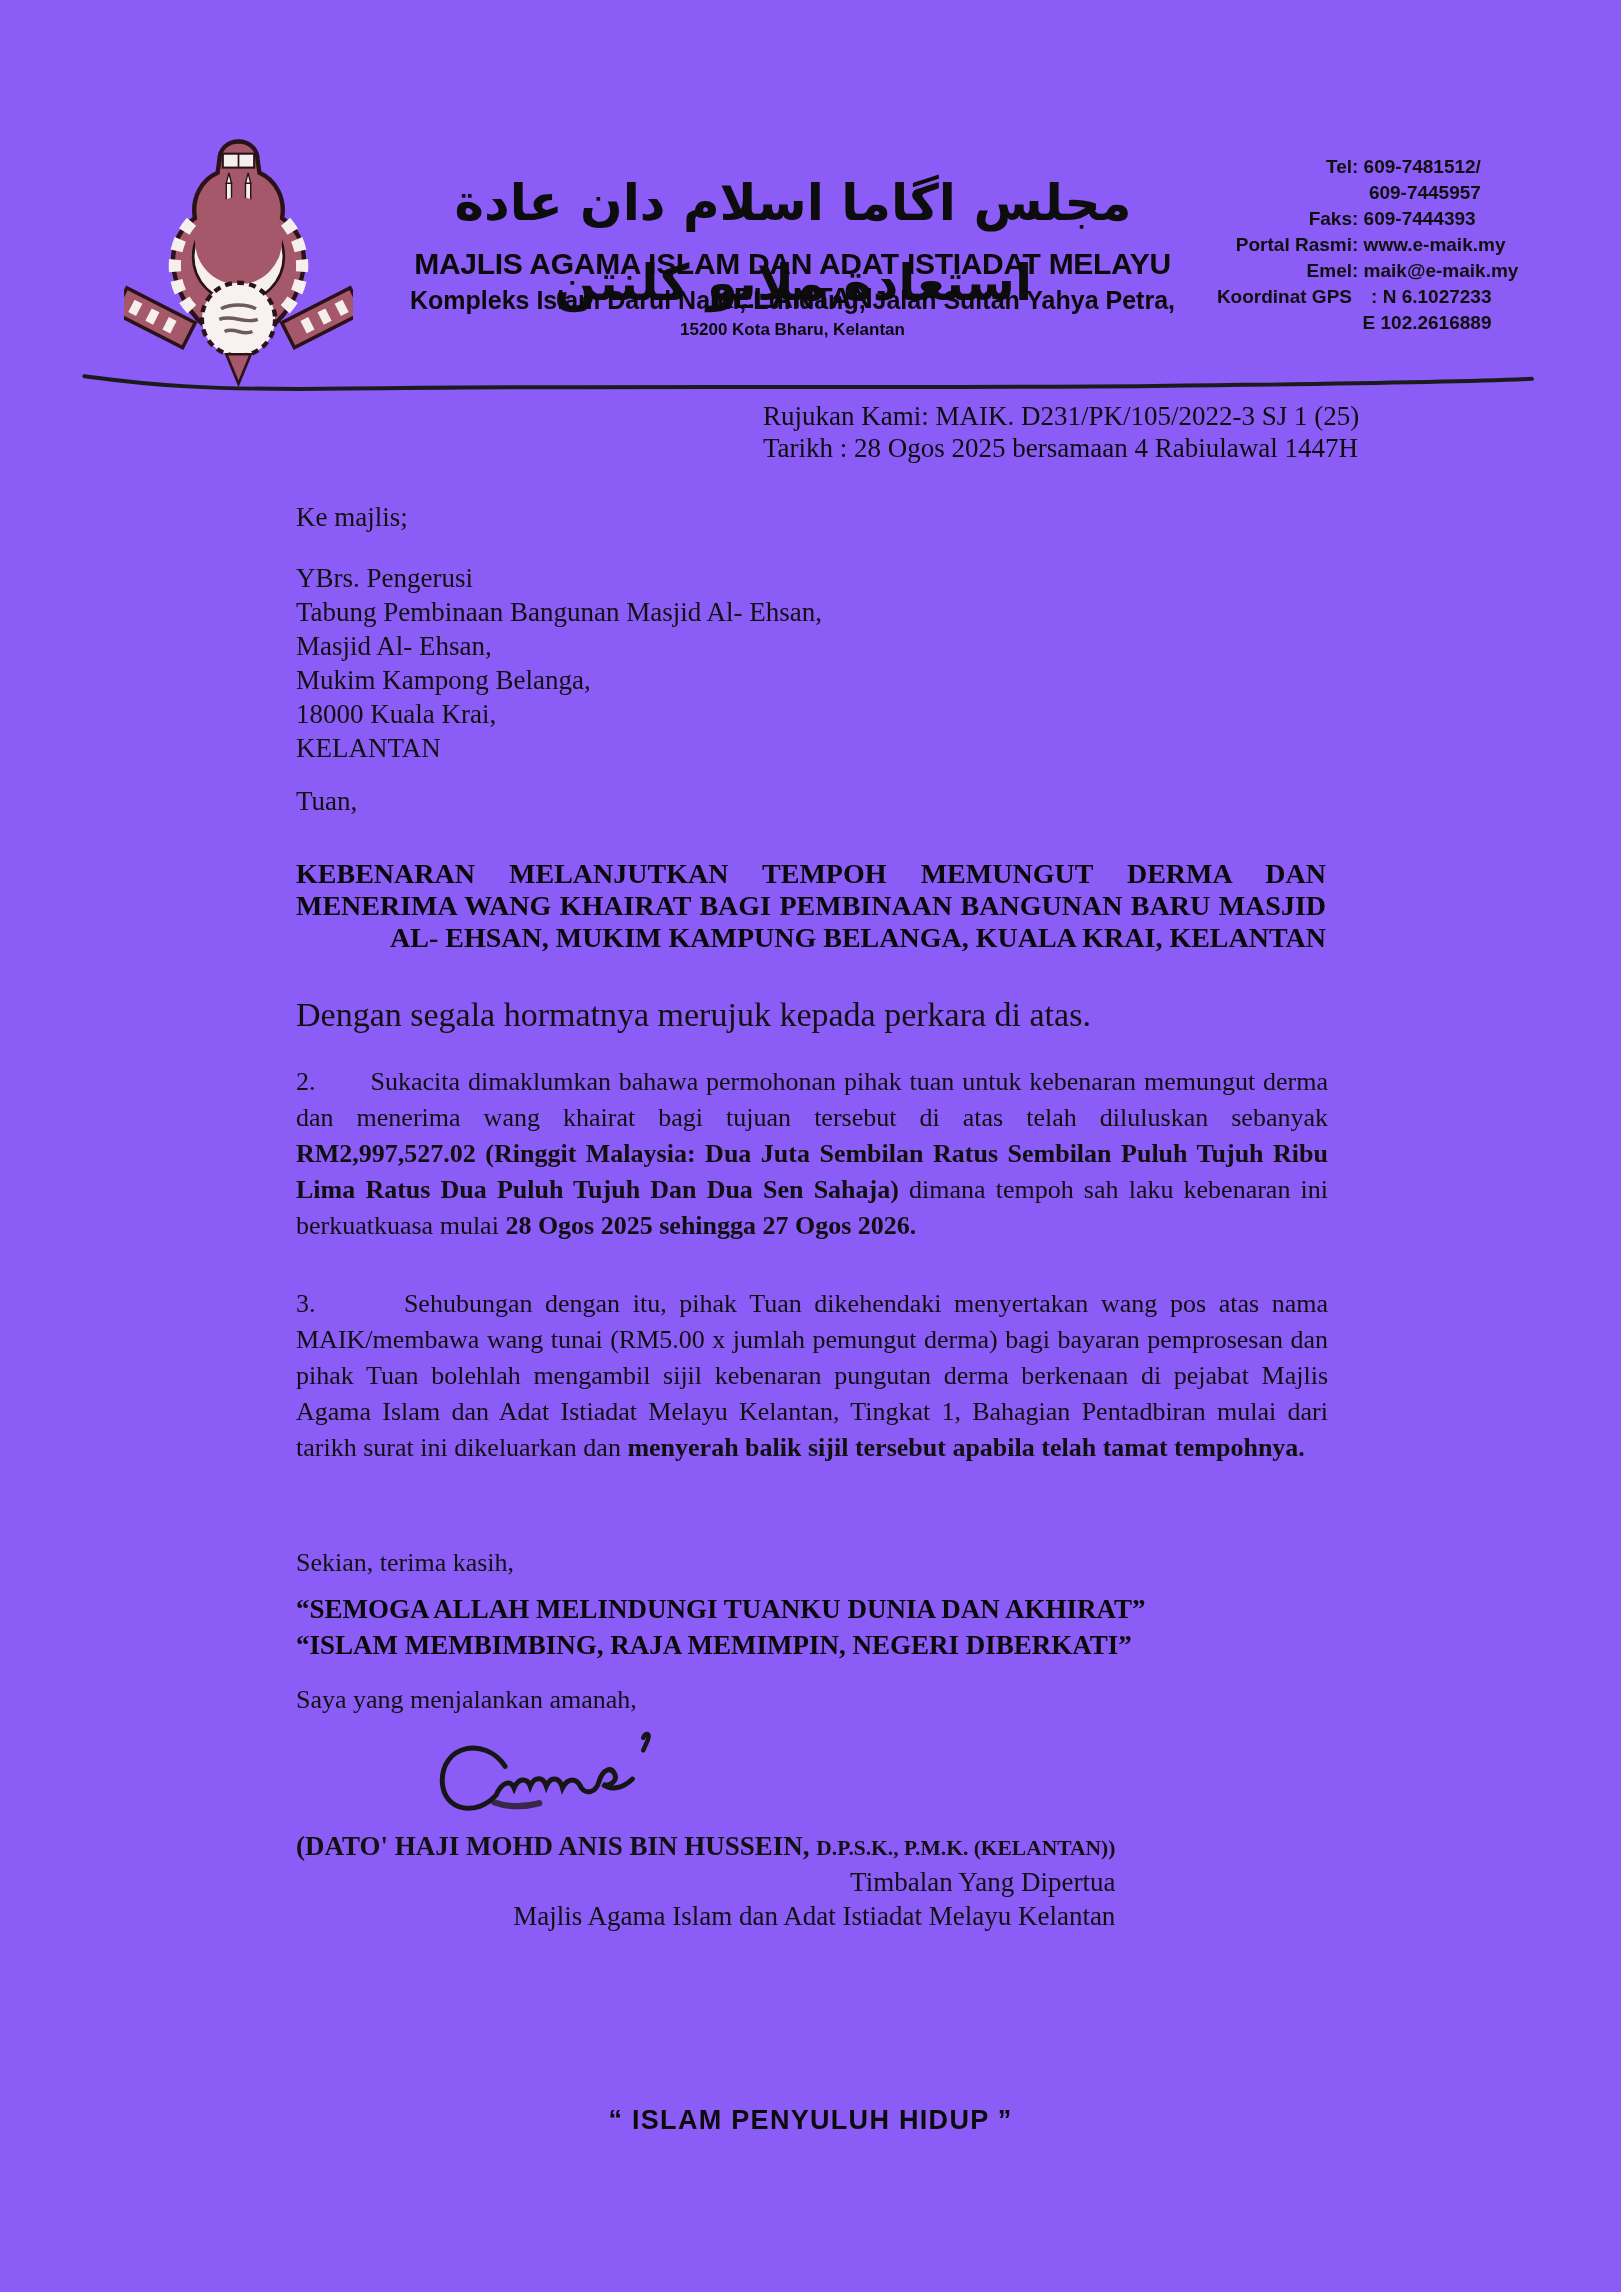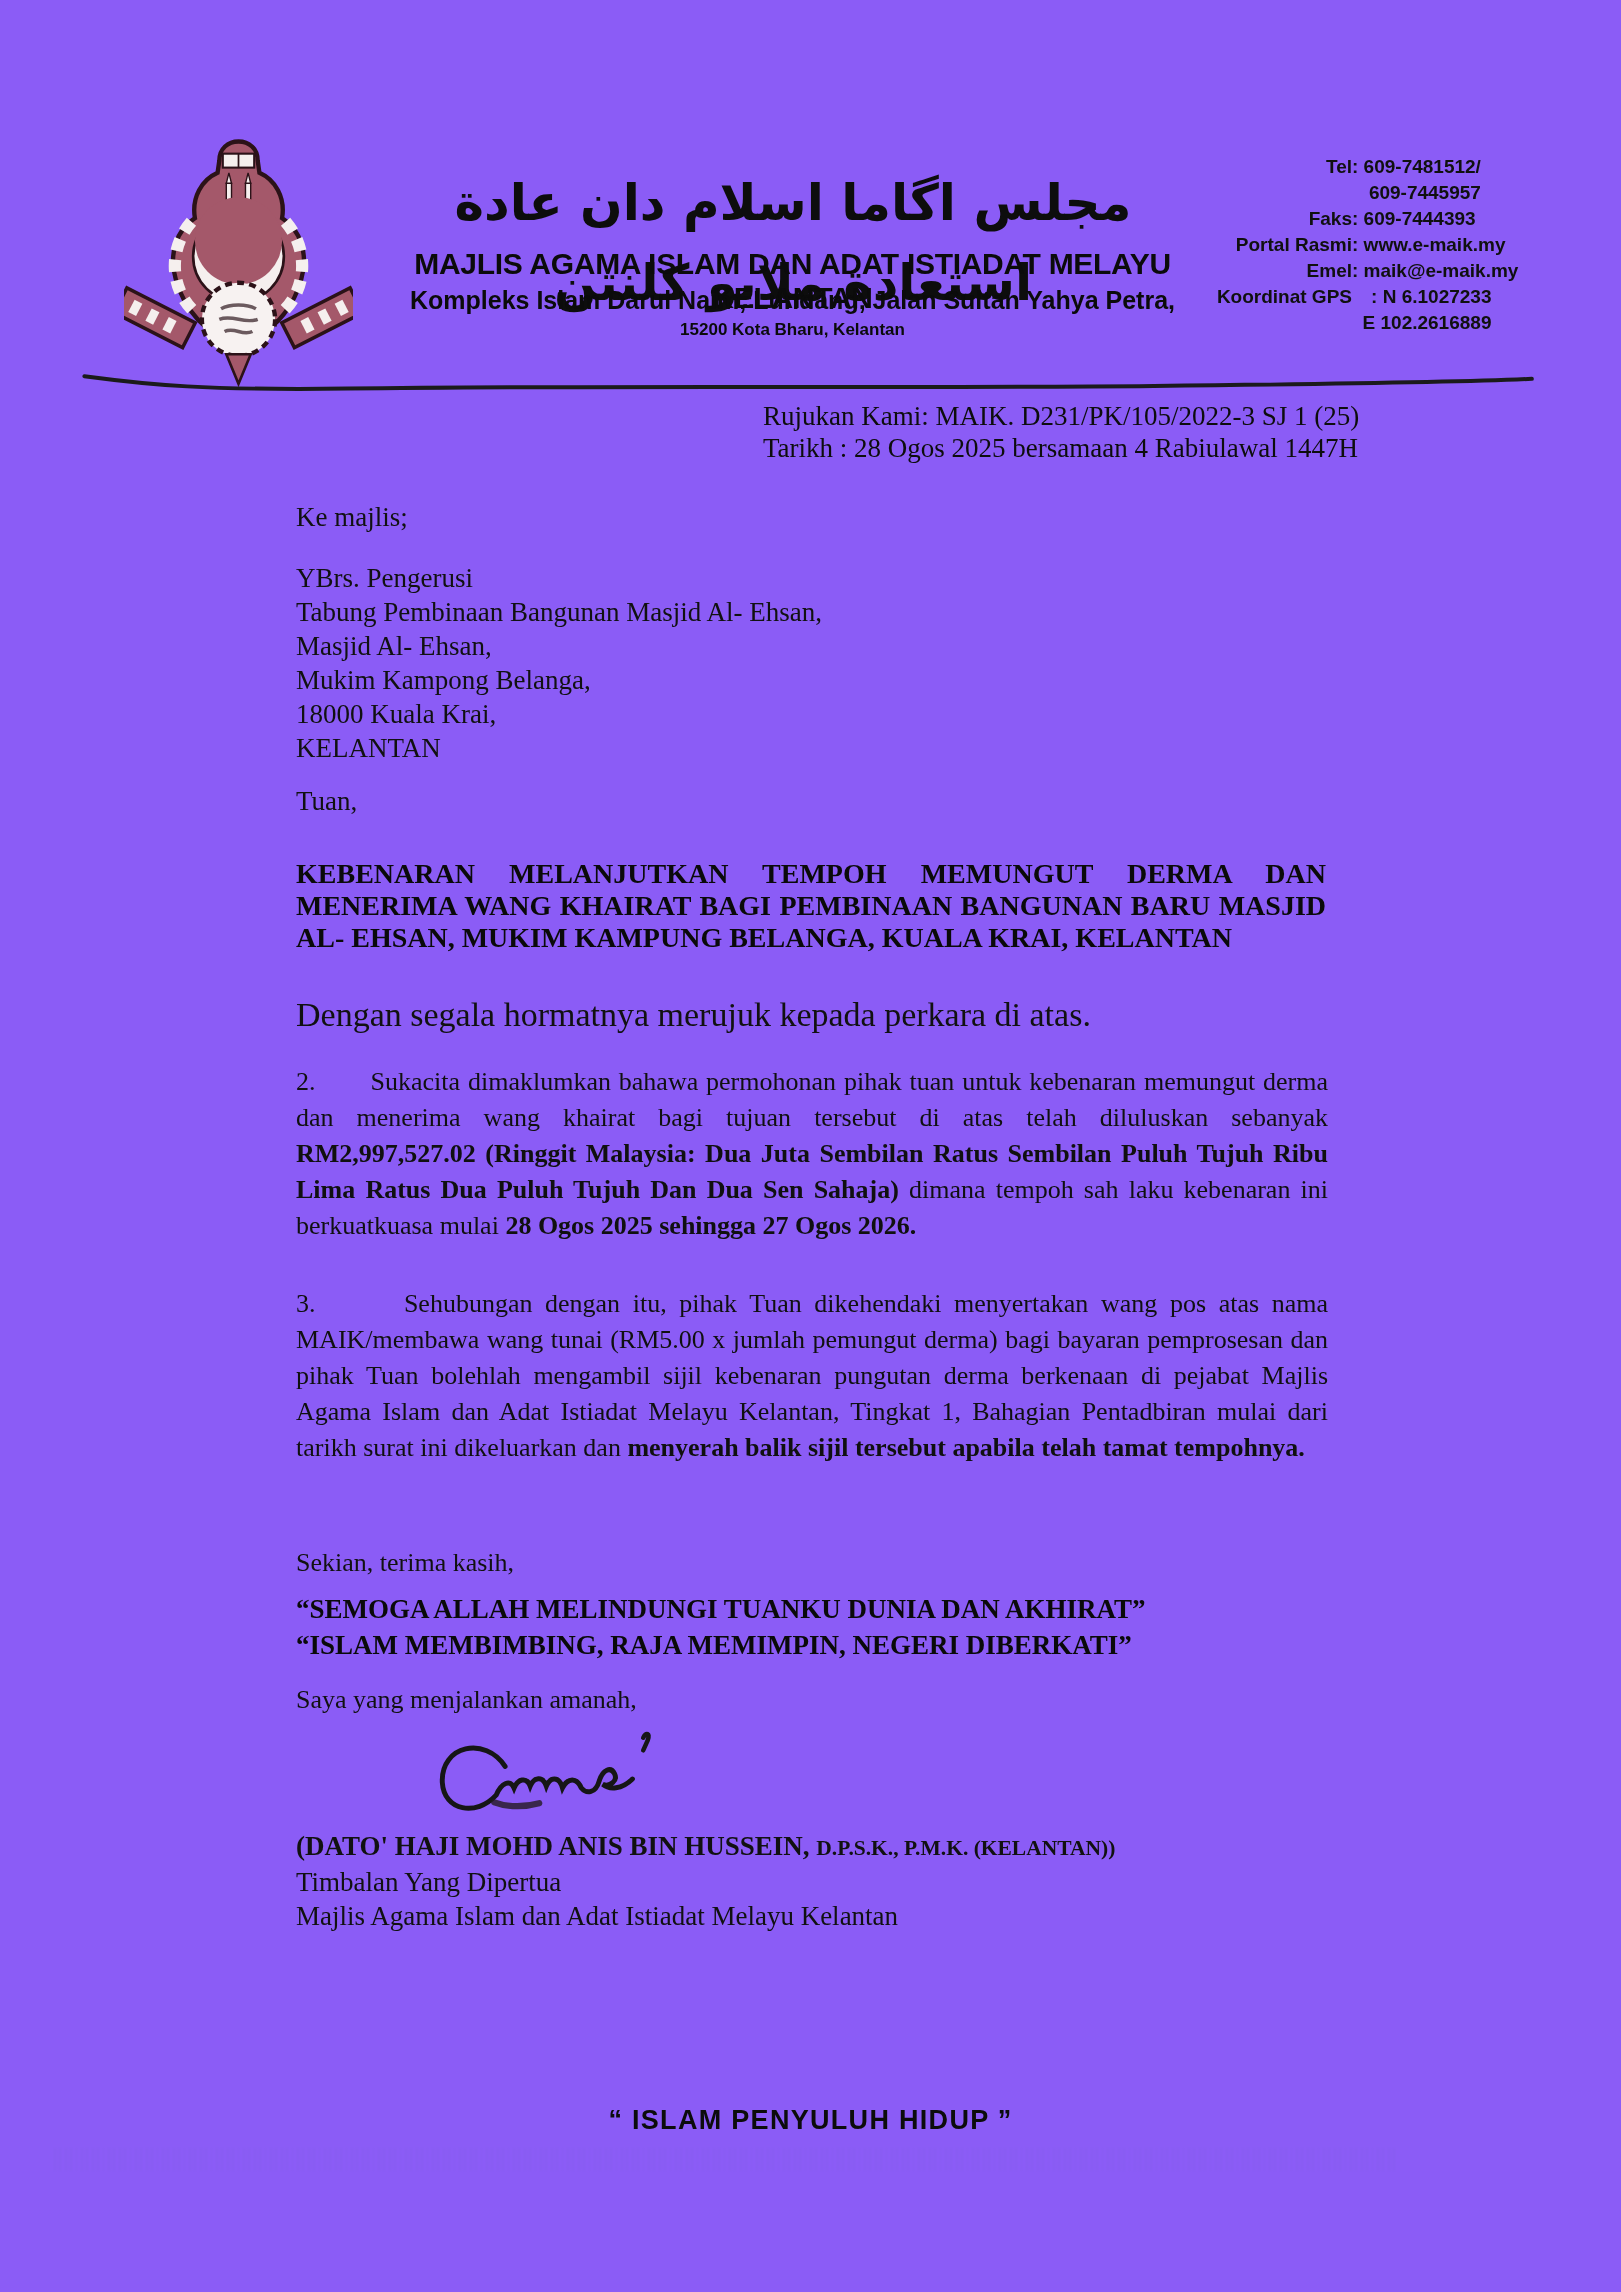--- a/index.html
+++ b/index.html
@@ -48,34 +48,34 @@
   .ref-block{position:absolute;left:763px;top:400px;font-size:27px;line-height:32px;color:#0d0d0d;}
   
   .ke-majlis{position:absolute;left:296px;top:502px;font-size:27px;}
   .recipient{position:absolute;left:296px;top:561px;font-size:27px;line-height:34px;}
   .recipient .state{font-weight:400;}
   .salutation{position:absolute;left:296px;top:786px;font-size:27px;}
   
   .subject{position:absolute;left:296px;top:858px;width:1030px;
     font-weight:700;font-size:28px;line-height:32px;color:#0a0a0a;}
   .subject .jline{text-align:justify;text-align-last:justify;}
-  .subject .lline{text-align:left;}
+  .subject .lline{text-align:right;}
   .opening{position:absolute;left:296px;top:996px;font-size:34px;}
   
   .para{position:absolute;left:296px;width:1032px;
     font-size:26px;line-height:36px;text-align:justify;color:#101010;}
   .para-2{top:1064px;}
   .para-3{top:1286px;}
   
   .closing{position:absolute;left:296px;top:1548px;font-size:26px;}
   .mottos{position:absolute;left:296px;top:1591px;width:1039px;
     font-weight:700;font-size:27px;line-height:36px;color:#0a0a0a;}
   .sign-off{position:absolute;left:296px;top:1685px;font-size:26px;}
   .signature{position:absolute;left:419px;top:1727px;width:278px;height:139px;}
-  .signatory{position:absolute;left:296px;top:1829px;font-size:27px;line-height:34px;}
+  .signatory{position:absolute;left:296px;top:1829px;font-size:27px;line-height:34px;text-align:right;}
   .signatory .name-line{font-weight:700;}
   .signatory .honors{font-size:21.5px;}
   
   .footer-motto{position:absolute;left:0;top:2105px;width:1621px;text-align:center;
     font-family:"Liberation Sans","DejaVu Sans",sans-serif;
     font-weight:700;font-size:27px;letter-spacing:1.3px;color:#0c0c0c;}
   .scan-noise{position:absolute;left:54px;top:2148px;width:1343px;height:23px;
     background:repeating-linear-gradient(90deg,rgba(70,120,120,.25) 0 1.8px,transparent 1.8px 5.4px);
     opacity:.18;filter:blur(0.9px);}
 </style>

